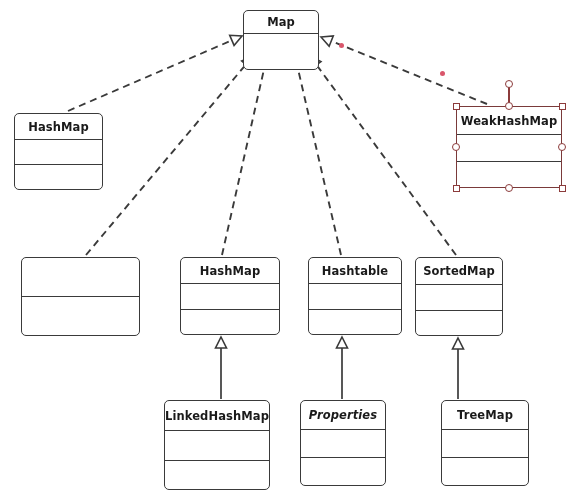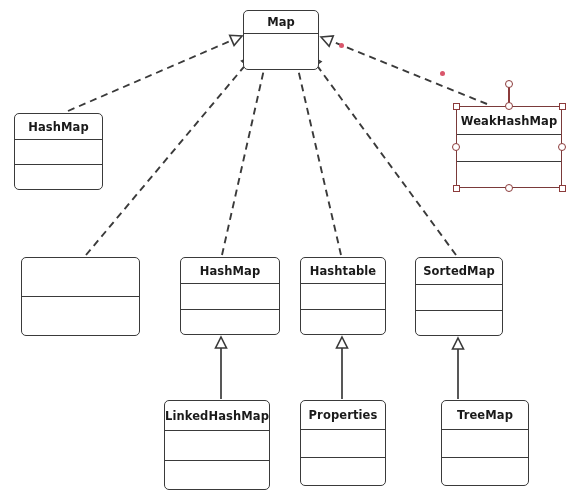--- a/index.html
+++ b/index.html
@@ -158,37 +158,37 @@
       </div>
       <div class="uml-class" style="left: 21px; top: 257px; width: 119px; height: 79px;">
         <div class="uml-compartment"></div>
         <div class="uml-compartment last"></div>
       </div>
       <div class="uml-class" style="left: 180px; top: 257px; width: 100px; height: 78px;">
         <div class="uml-name" style="height: 26px; flex: 0 0 26px;">HashMap</div>
         <div class="uml-compartment"></div>
         <div class="uml-compartment last"></div>
       </div>
-      <div class="uml-class" style="left: 300px; top: 257px; width: 86px; height: 78px;">
+      <div class="uml-class" style="left: 308px; top: 257px; width: 94px; height: 78px;">
         <div class="uml-name" style="height: 26px; flex: 0 0 26px;">Hashtable</div>
         <div class="uml-compartment"></div>
         <div class="uml-compartment last"></div>
       </div>
       <div class="uml-class" style="left: 415px; top: 257px; width: 88px; height: 79px; justify-content: flex-end;">
         <div class="uml-name" style="height: 27px; flex: 0 0 27px;">SortedMap</div>
         <div class="uml-compartment"></div>
         <div class="uml-compartment last"></div>
       </div>
       <div class="uml-class" style="left: 164px; top: 400px; width: 106px; height: 90px;">
         <div class="uml-name" style="height: 30px; flex: 0 0 30px;">LinkedHashMap</div>
         <div class="uml-compartment"></div>
         <div class="uml-compartment last"></div>
       </div>
       <div class="uml-class" style="left: 300px; top: 400px; width: 86px; height: 86px;">
-        <div class="uml-name" style="height: 29px; flex: 0 0 29px;">Properties</div>
+        <div class="uml-name" style="height: 29px; flex: 0 0 29px; font-style: italic;">Properties</div>
         <div class="uml-compartment"></div>
         <div class="uml-compartment last"></div>
       </div>
       <div class="uml-class" style="left: 415px; top: 400px; width: 88px; height: 86px; margin-left: 26px;">
         <div class="uml-name" style="height: 29px; flex: 0 0 29px;">TreeMap</div>
         <div class="uml-compartment"></div>
         <div class="uml-compartment last"></div>
       </div>
     </div>
   <div id="handles-layer">

